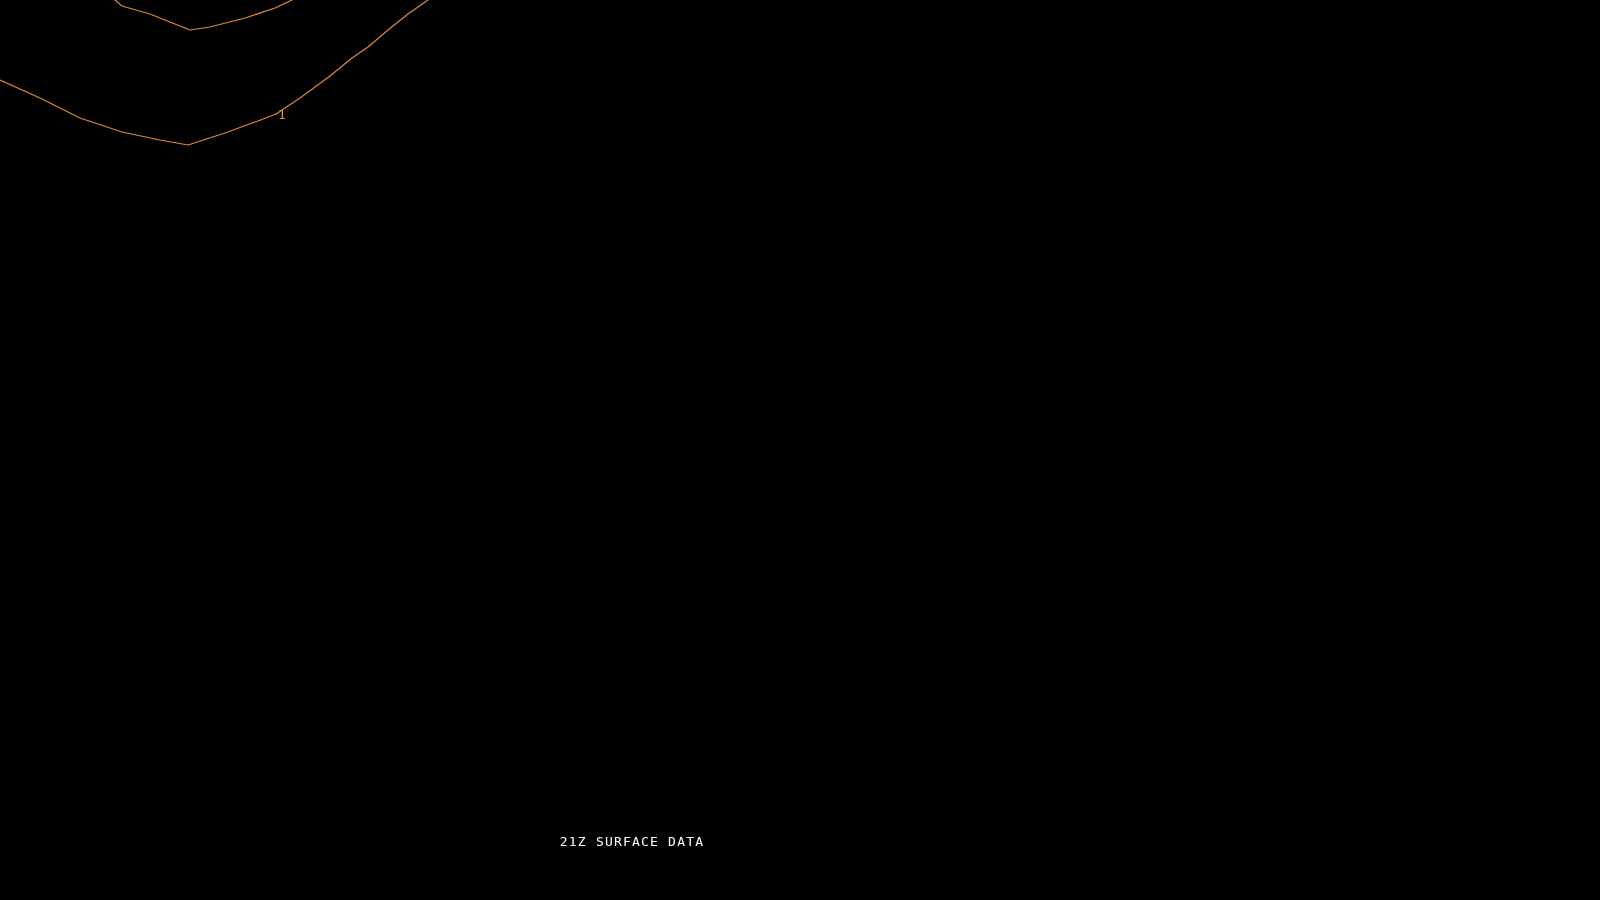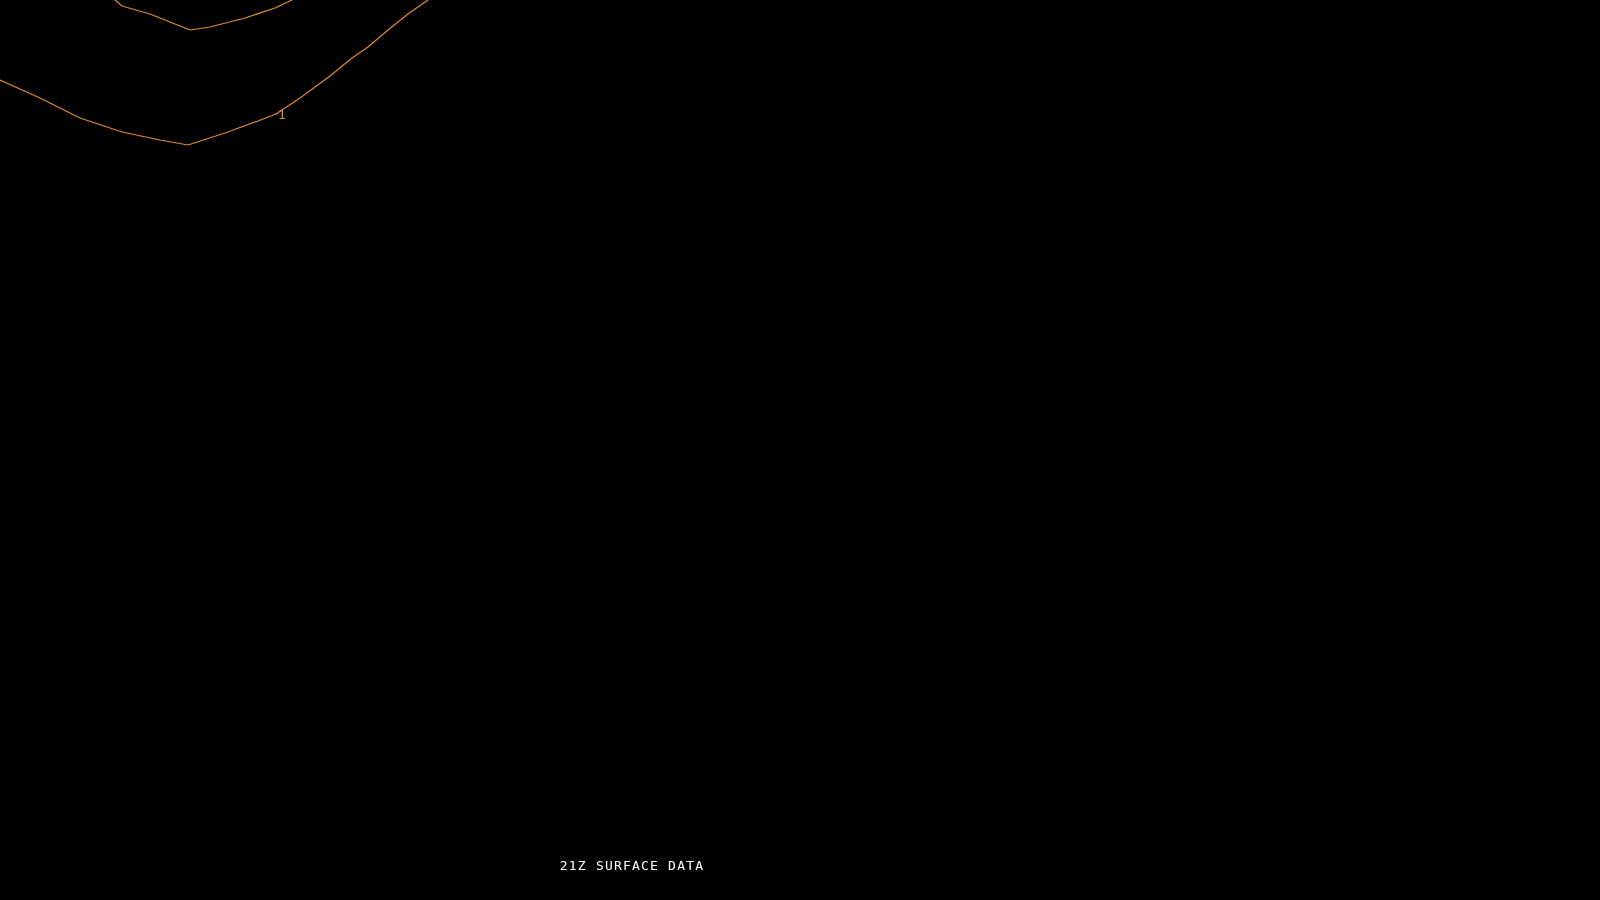--- a/index.html
+++ b/index.html
@@ -26,21 +26,21 @@
     display: block;
   }
   .contour-label {
     font-family: "DejaVu Sans Mono", monospace;
     font-size: 13px;
     fill: #e08a2e;
   }
   #caption {
     position: absolute;
     left: 0;
-    top: 858px;
+    top: 834px;
     width: 1264px;
     text-align: center;
     color: #ffffff;
     font-family: "DejaVu Sans Mono", monospace;
     font-size: 13px;
     letter-spacing: 1.2px;
     white-space: pre;
   }
 </style>
 </head>

